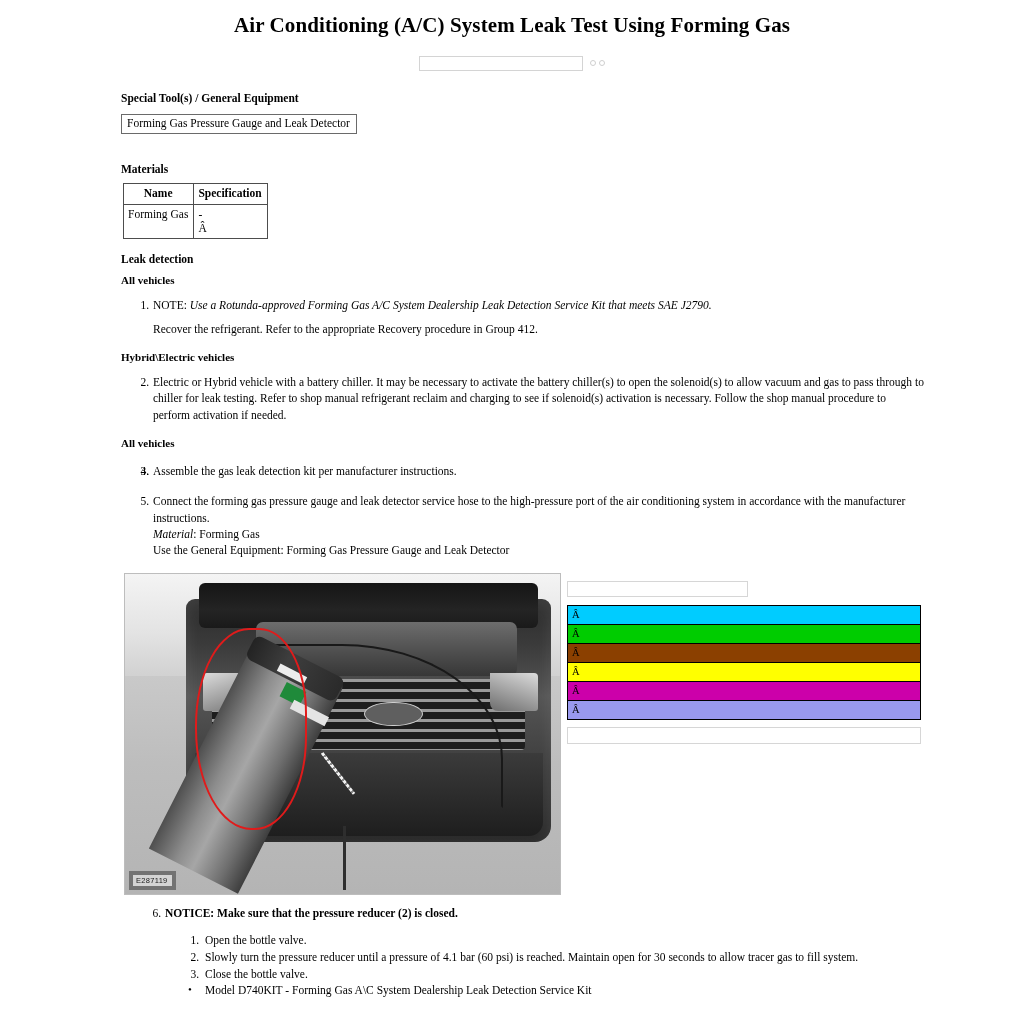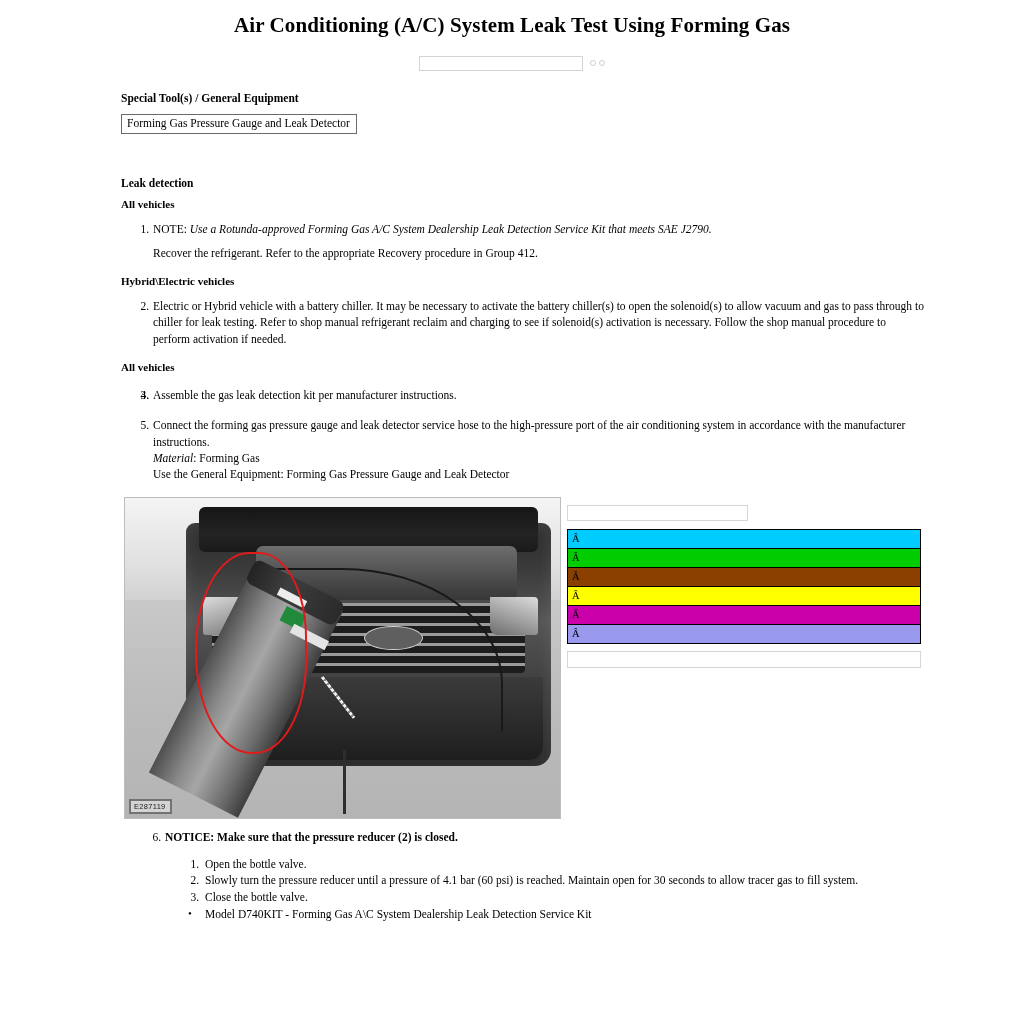--- a/index.html
+++ b/index.html
@@ -297,21 +297,21 @@
   }
   .photo .img-id {
     position: absolute;
     left: 4px; bottom: 4px;
     background: #d4d4d4;
     color: #1a1a1a;
     font-family: "Liberation Sans", "DejaVu Sans", sans-serif;
     font-size: 7.5px;
     letter-spacing: 0.3px;
     padding: 1px 4px 1px 3px;
-    border: 2px solid #737373;
+    border: 4px solid #737373;
   }
 
   
   .callout-panel {
     position: absolute;
     left: 444px;
     top: 0;
     width: 358px;
   }
   .callout-top-box {
@@ -412,20 +412,38 @@
   </span>
 </div>
 
 <div class="content">
 
   <h2 class="sec">Special Tool(s) / General Equipment</h2>
 
   <div class="tool-box">Forming Gas Pressure Gauge and Leak Detector</div>
 
   <div class="materials-wrap">
+    <h2 class="sec tight">Materials</h2>
+    <table class="materials">
+      <thead>
+        <tr>
+          <th>Name</th>
+          <th>Specification</th>
+        </tr>
+      </thead>
+      <tbody>
+        <tr>
+          <td>Forming Gas</td>
+          <td>
+            <span class="spec-line">-</span>
+            <span class="spec-line">Â</span>
+          </td>
+        </tr>
+      </tbody>
+    </table>
   </div>
 
   <h2 class="sec">Leak detection</h2>
   <h3 class="sub">All vehicles</h3>
 
   <ol class="steps">
     <li>
       <span class="num">1.</span>
       <span class="note-label">NOTE:</span>
       <span class="note-text">Use a Rotunda-approved Forming Gas A/C System Dealership Leak Detection Service Kit that meets SAE J2790.</span>

